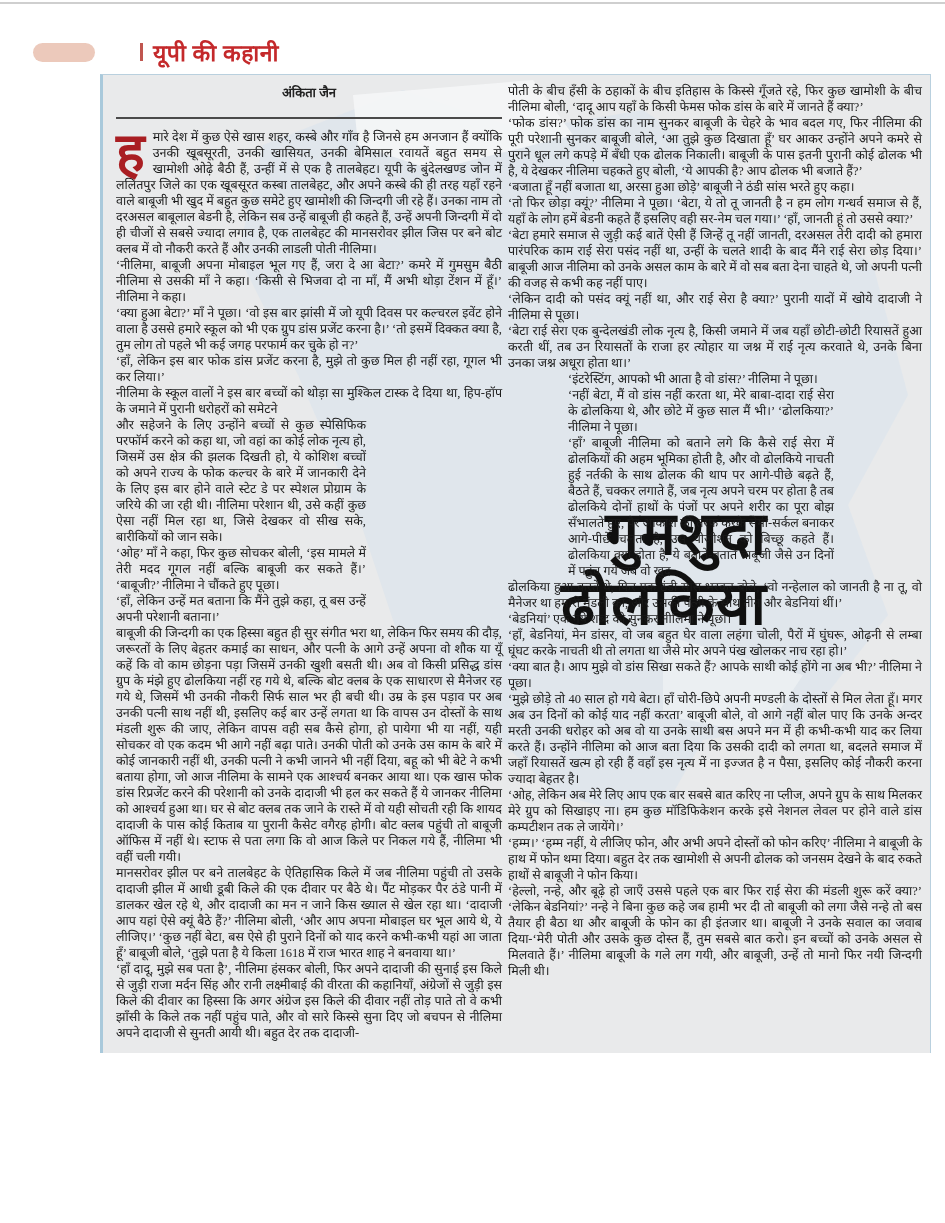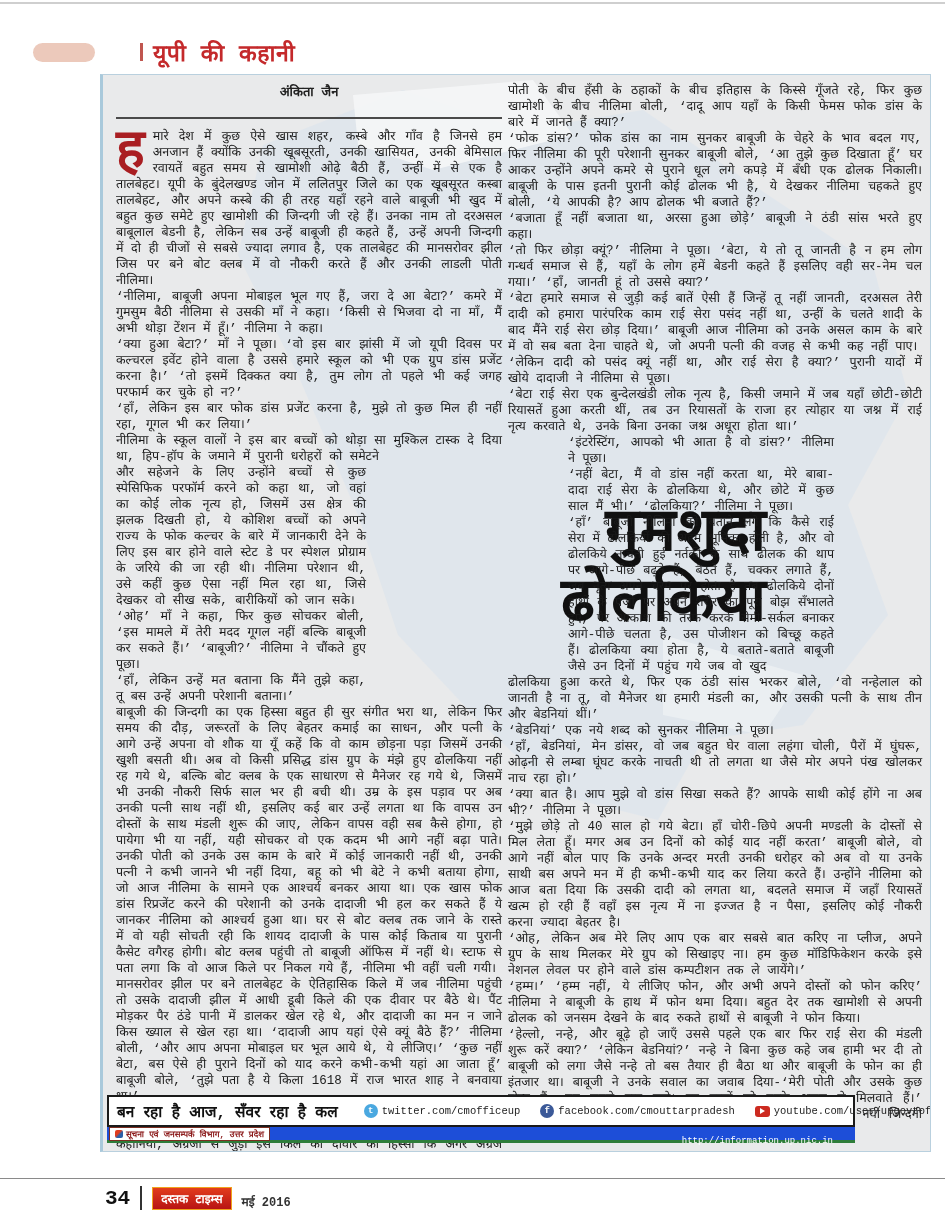--- a/index.html
+++ b/index.html
@@ -1,17 +1,17 @@
 <!DOCTYPE html>
 <html><head>
 <meta charset="utf-8">
 <style>
   html,body{margin:0;padding:0;background:#fff;}
-  .page{position:relative;width:945px;height:1223px;background:#ffffff;overflow:hidden;
-        font-family:Liberation Mono, monospace;color:#1a1a1a;}
+  .page{position:relative;width:945px;height:1053px;background:#ffffff;overflow:hidden;
+        font-family:Liberation Serif, serif;color:#1a1a1a;}
   .page-topline{position:absolute;top:2px;left:0;width:945px;height:2px;background:#cfcfcf;}
 
   
   .section-header{position:absolute;top:36px;left:33px;display:flex;align-items:center;}
   .header-pill{width:62px;height:19px;border-radius:10px;background:#ecc9bb;}
   .header-divider{width:3px;height:18px;background:#c0564f;margin-left:45px;margin-right:10px;}
   .section-title{font-size:23px;font-weight:bold;color:#c4292b;letter-spacing:0.5px;}
 
   
   .content-box{position:absolute;left:100px;top:74px;width:827px;height:1076px;

